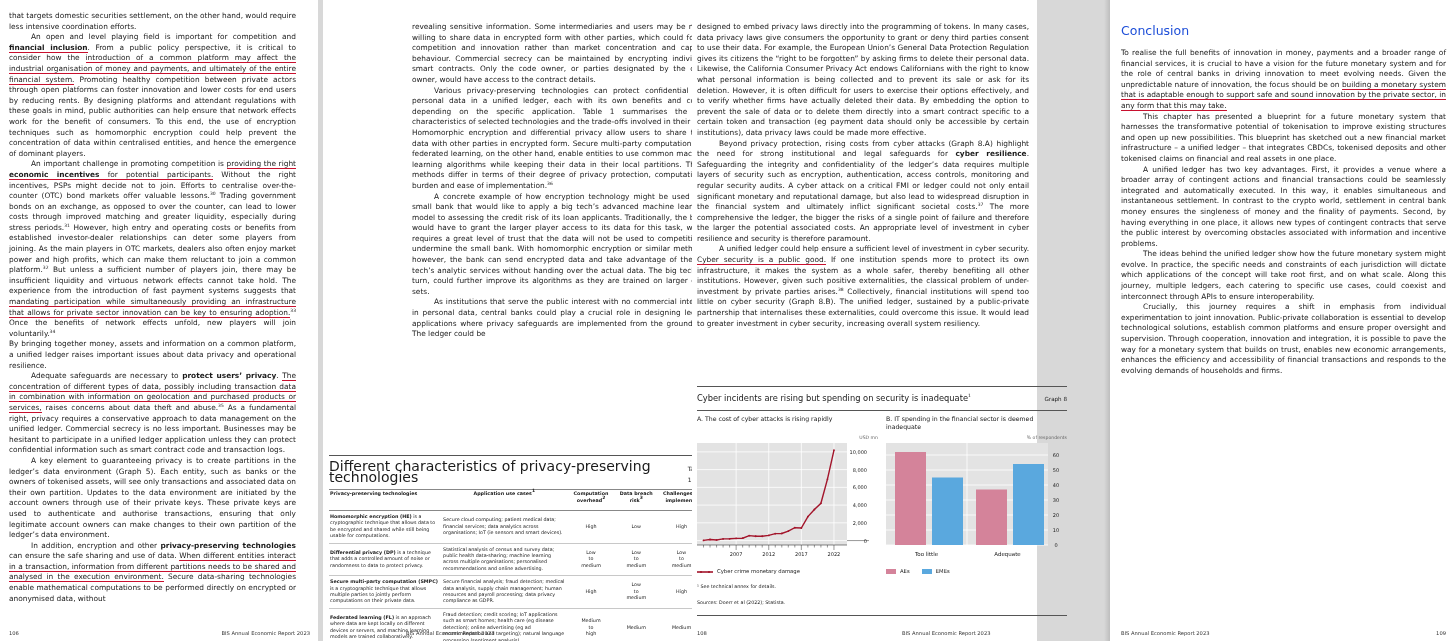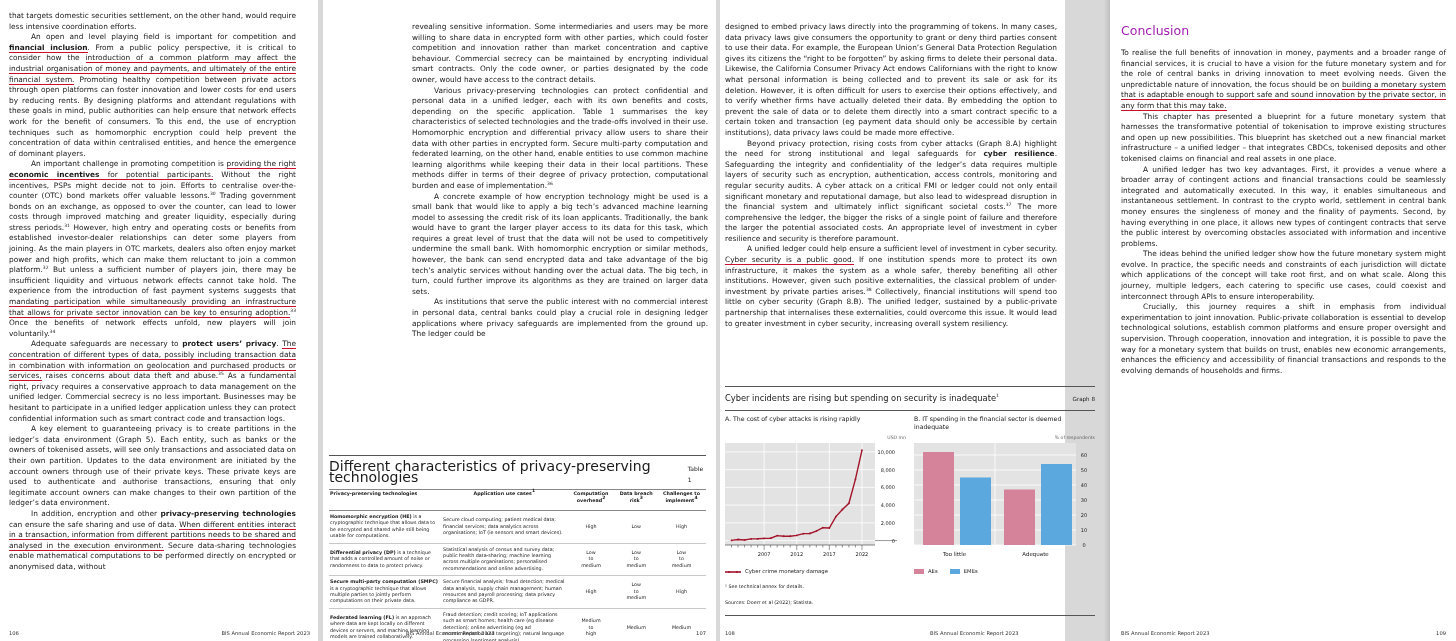--- a/index.html
+++ b/index.html
@@ -4,31 +4,31 @@
 <style>
   * { box-sizing: border-box; margin: 0; padding: 0; }
   html, body { width: 1456px; height: 641px; overflow: hidden; background: #d8d8d8; }
   body { font-family: "DejaVu Sans", sans-serif; color: #1a1a1a; position: relative; }
   .page {
     position: absolute; top: 0; height: 641px; background: #fff;
     font-size: 7.4px; line-height: 10.6px;
   }
   #p106 { left: 0; width: 318px; padding: 11px 22px 0 9px; }
   #p107 { left: 323px; width: 393px; padding: 22px 8px 0 17px; }
-  #p108 { left: 720px; width: 345px; padding: 22px 8px 0 5px; }
+  #p108 { left: 692px; width: 345px; padding: 22px 8px 0 5px; }
   #p109 { left: 1110px; width: 346px; padding: 20px 10px 0 11px; }
   .page p { text-align: justify; hyphens: none; }
   .page p.ind { text-indent: 22px; }
   .text-block { width: 100%; }
   #p107 .text-block { padding-left: 72px; }
   u.red { text-decoration: none; border-bottom: 1.6px solid #c8102e; padding-bottom: 0px; }
   b { font-weight: bold; }
   sup { font-size: 4.5px; line-height: 0; vertical-align: super; }
   h2.sec {
-    color: #a21caf; font-weight: normal; font-size: 10.2px; line-height: 13px;
+    color: #1d4ed8; font-weight: normal; font-size: 10.2px; line-height: 13px;
     margin: 14px 0 10px 0;
   }
   #p109 h2.sec { font-size: 12.5px; margin: 4px 0 11px 0; }
   .footer {
     position: absolute; bottom: 5px; left: 0; right: 0; font-size: 5.2px;
     color: #333; height: 8px;
   }
   .footer .pnum { position: absolute; }
   .footer .rpt { position: absolute; }
 
@@ -63,20 +63,21 @@
   .shadow-l { position: absolute; top: 0; left: -6px; width: 6px; height: 641px; background: linear-gradient(to right, rgba(0,0,0,0), rgba(0,0,0,0.12)); }
 </style>
 </head>
 <body>
 
 <div class="page" id="p106">
   <div class="text-block">
     <p><span>that targets domestic securities settlement, on the other hand, would require less intensive coordination efforts.</span></p>
     <p class="ind"><span>An open and level playing field is important for competition and</span> <u class="red"><b>financial inclusion</b></u><span>. From a public policy perspective, it is critical to consider how the</span> <u class="red">introduction of a common platform may affect the industrial organisation of money and payments, and ultimately of the entire financial system.</u><span> Promoting healthy competition between private actors through open platforms can foster innovation and lower costs for end users by reducing rents. By designing platforms and attendant regulations with these goals in mind, public authorities can help ensure that network effects work for the benefit of consumers. To this end, the use of encryption techniques such as homomorphic encryption could help prevent the concentration of data within centralised entities, and hence the emergence of dominant players.</span></p>
     <p class="ind"><span>An important challenge in promoting competition is</span> <u class="red"><span>providing the right</span> <b>economic incentives</b> <span>for potential participants.</span></u><span> Without the right incentives, PSPs might decide not to join. Efforts to centralise over-the-counter (OTC) bond markets offer valuable lessons.</span><sup>30</sup><span> Trading government bonds on an exchange, as opposed to over the counter, can lead to lower costs through improved matching and greater liquidity, especially during stress periods.</span><sup>31</sup><span> However, high entry and operating costs or benefits from established investor-dealer relationships can deter some players from joining. As the main players in OTC markets, dealers also often enjoy market power and high profits, which can make them reluctant to join a common platform.</span><sup>32</sup><span> But unless a sufficient number of players join, there may be insufficient liquidity and virtuous network effects cannot take hold. The experience from the introduction of fast payment systems suggests that</span> <u class="red">mandating participation while simultaneously providing an infrastructure that allows for private sector innovation can be key to ensuring adoption.</u><sup>33</sup><span> Once the benefits of network effects unfold, new players will join voluntarily.</span><sup>34</sup></p>
+    <p><span>By bringing together money, assets and information on a common platform, a unified ledger raises important issues about data privacy and operational resilience.</span></p>
     <p class="ind"><span>Adequate safeguards are necessary to</span> <b>protect users’ privacy</b><span>.</span> <u class="red">The concentration of different types of data, possibly including transaction data in combination with information on geolocation and purchased products or services,</u><span> raises concerns about data theft and abuse.</span><sup>35</sup><span> As a fundamental right, privacy requires a conservative approach to data management on the unified ledger. Commercial secrecy is no less important. Businesses may be hesitant to participate in a unified ledger application unless they can protect confidential information such as smart contract code and transaction logs.</span></p>
     <p class="ind"><span>A key element to guaranteeing privacy is to create partitions in the ledger’s data environment (Graph 5). Each entity, such as banks or the owners of tokenised assets, will see only transactions and associated data on their own partition. Updates to the data environment are initiated by the account owners through use of their private keys. These private keys are used to authenticate and authorise transactions, ensuring that only legitimate account owners can make changes to their own partition of the ledger’s data environment.</span></p>
     <p class="ind"><span>In addition, encryption and other</span> <b>privacy-preserving technologies</b><span> can ensure the safe sharing and use of data.</span> <u class="red">When different entities interact in a transaction, information from different partitions needs to be shared and analysed in the execution environment.</u><span> Secure data-sharing technologies enable mathematical computations to be performed directly on encrypted or anonymised data, without</span></p>
   </div>
   <div class="footer">
     <span class="pnum" style="left:9px">106</span>
     <span class="rpt" style="right:8px">BIS Annual Economic Report 2023</span>
   </div>
 </div>
 

